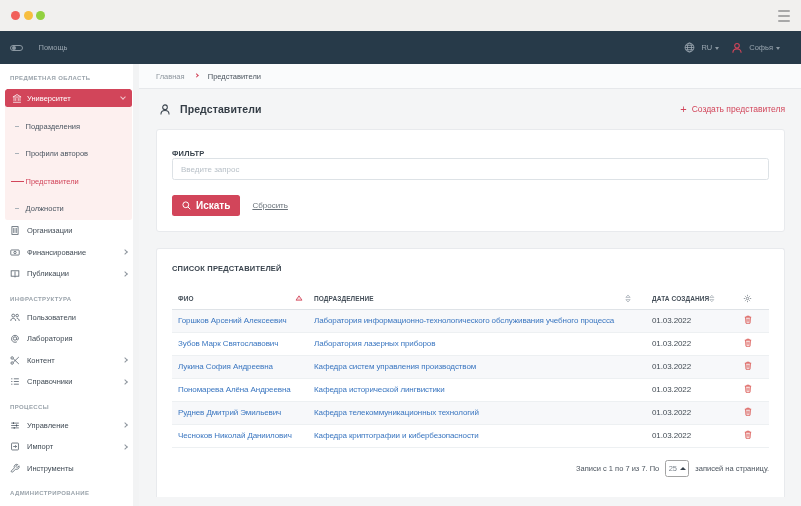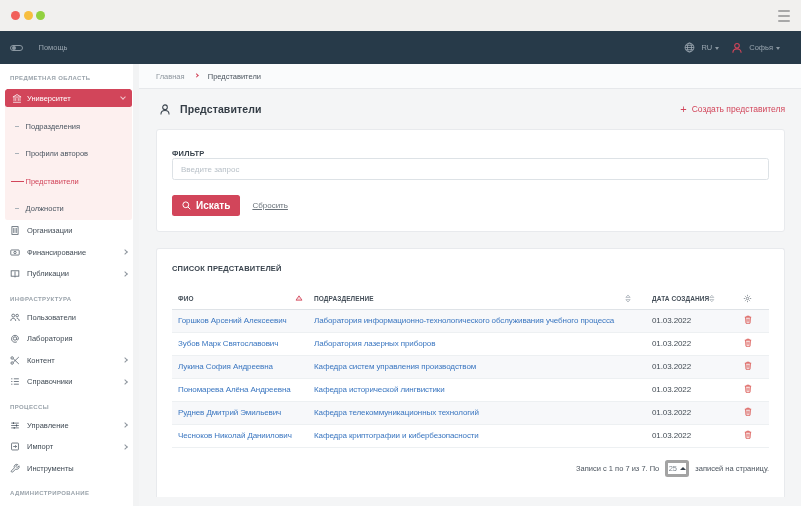--- a/index.html
+++ b/index.html
@@ -95,21 +95,21 @@
   .col-act { width:43px; }
   td.date { color:#434c55; }
   td.act, th.act { text-align:center; padding-left:0; }
   .sort-asc { margin-left:auto; margin-right:5px; }
   .sort-both { margin-left:auto; }
   .sort-both.m12 { margin-right:15px; }
   .sort-both.m9 { margin-right:11px; }
   .trash-btn { background:none; border:none; cursor:pointer; padding:0; line-height:0; }
 
   .table-footer { display:flex; align-items:center; justify-content:flex-end; margin-top:12px; font-size:7.5px; color:#4b545e; }
-  .page-size { width:24px; height:17px; border:3px solid #a3a3a3; border-radius:2.5px; background:#fff; display:inline-flex; align-items:center; justify-content:center; margin:0 6px; cursor:pointer; }
+  .page-size { width:24px; height:17px; border:1px solid #a3a3a3; border-radius:2.5px; background:#fff; display:inline-flex; align-items:center; justify-content:center; margin:0 6px; cursor:pointer; }
   .page-size .num { font-size:7.5px; color:#7a838c; margin-right:3px; }
   .tri-up { width:0; height:0; border-left:3px solid transparent; border-right:3px solid transparent; border-bottom:3.5px solid #39434d; }
 
   svg { display:block; }
 </style>
 </head>
 <body>
 
 <div class="window-bar">
   <div class="traffic">

